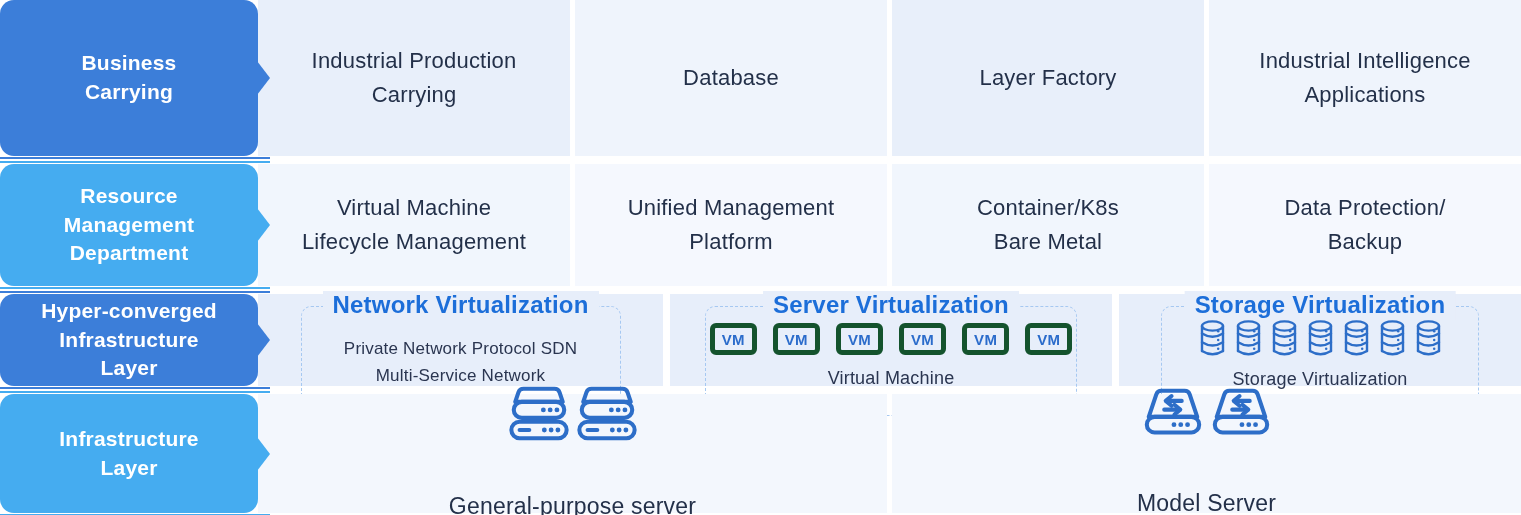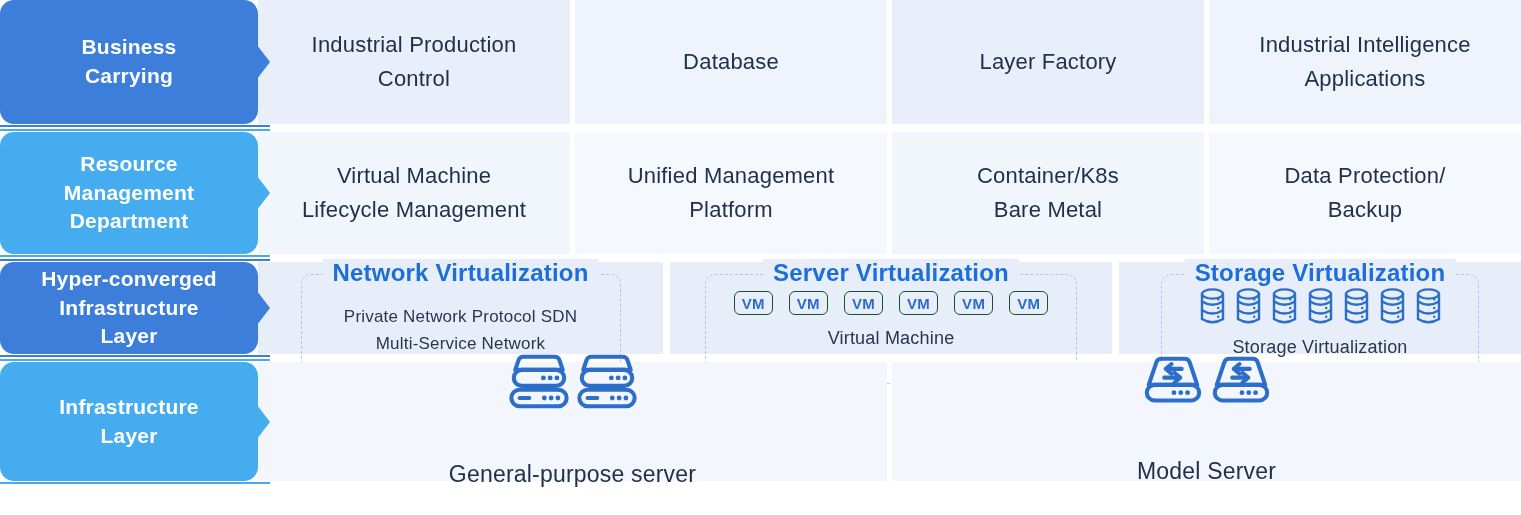--- a/index.html
+++ b/index.html
@@ -10,21 +10,21 @@
     overflow:hidden;
     font-family:"Liberation Sans","DejaVu Sans",sans-serif;
   }
   .row{position:relative;display:flex;margin-bottom:8px;}
   .row:last-child{margin-bottom:0;}
   .row::before,.row::after{content:'';position:absolute;left:0;width:270px;height:2px;background:var(--pc);z-index:1;}
   .row::before{top:-3px;}
   .row::after{bottom:-3px;}
   .row-dark{--pc:#3C7ED9;}
   .row-light{--pc:#45ACF0;}
-  .h1{height:124px;border-radius:9px;} .h2{height:122px;} .h3{height:92px;} .h4{height:119px;}
+  .h1{height:156px;border-radius:9px;} .h2{height:122px;} .h3{height:92px;} .h4{height:119px;}
 
   .pill{
     flex:0 0 258px;width:258px;position:relative;z-index:2;
     background:var(--pc);border-radius:14px;
     display:flex;align-items:center;justify-content:center;text-align:center;
     color:#fff;font-weight:bold;font-size:21px;line-height:1.38;
     white-space:pre-line;letter-spacing:.2px;
   }
   .pill::after{
     content:'';position:absolute;right:-12px;top:50%;transform:translateY(-50%);
@@ -53,21 +53,21 @@
   .box-srv{width:370px;height:92px;padding-top:16px;}
   .box-sto{width:316px;height:92px;padding-top:12px;}
   .box-title{
     position:absolute;top:-16px;left:50%;transform:translateX(-50%);
     background:#E7EEFA;padding:0 10px;white-space:nowrap;
     font-weight:bold;font-size:24px;color:#1C6ED9;line-height:1.2;letter-spacing:.2px;
   }
   .net-line{font-size:17px;color:#2A3550;line-height:1.6;letter-spacing:.2px;}
   .vm-row{display:flex;gap:16px;align-items:center;}
   .vm-chip{
-    border:1px solid #14532d;border-radius:6px;height:22px;padding:0 7px;
+    border:5px solid #14532d;border-radius:6px;height:22px;padding:0 7px;
     display:flex;align-items:center;color:#2B6CCB;font-size:15px;font-weight:600;letter-spacing:.3px;
   }
   .srv-caption,.sto-caption{font-size:18px;color:#2A3550;margin-top:13px;letter-spacing:.2px;}
   .sto-caption{margin-top:9px;}
   .disk-row{display:flex;gap:9px;align-items:flex-end;}
 
   
   .hw{display:flex;align-items:center;justify-content:center;gap:44px;flex-direction:column;}
   .icon-pair{display:flex;gap:4px;align-items:center;}
   .hw-text{font-size:23px;color:#233049;letter-spacing:.2px;}
@@ -76,21 +76,21 @@
 </head>
 <body>
 
 <div class="canvas">
 
   <div class="row row-dark h1">
     <div class="pill">Business
 Carrying</div>
     <div class="cells">
       <div class="cell r13a">Industrial Production
-Control</div>
+Carrying</div>
       <div class="cell r13b">Database</div>
       <div class="cell r13a">Layer Factory</div>
       <div class="cell r13b">Industrial Intelligence
 Applications</div>
     </div>
   </div>
 
   <div class="row row-light h2">
     <div class="pill">Resource
 Management

